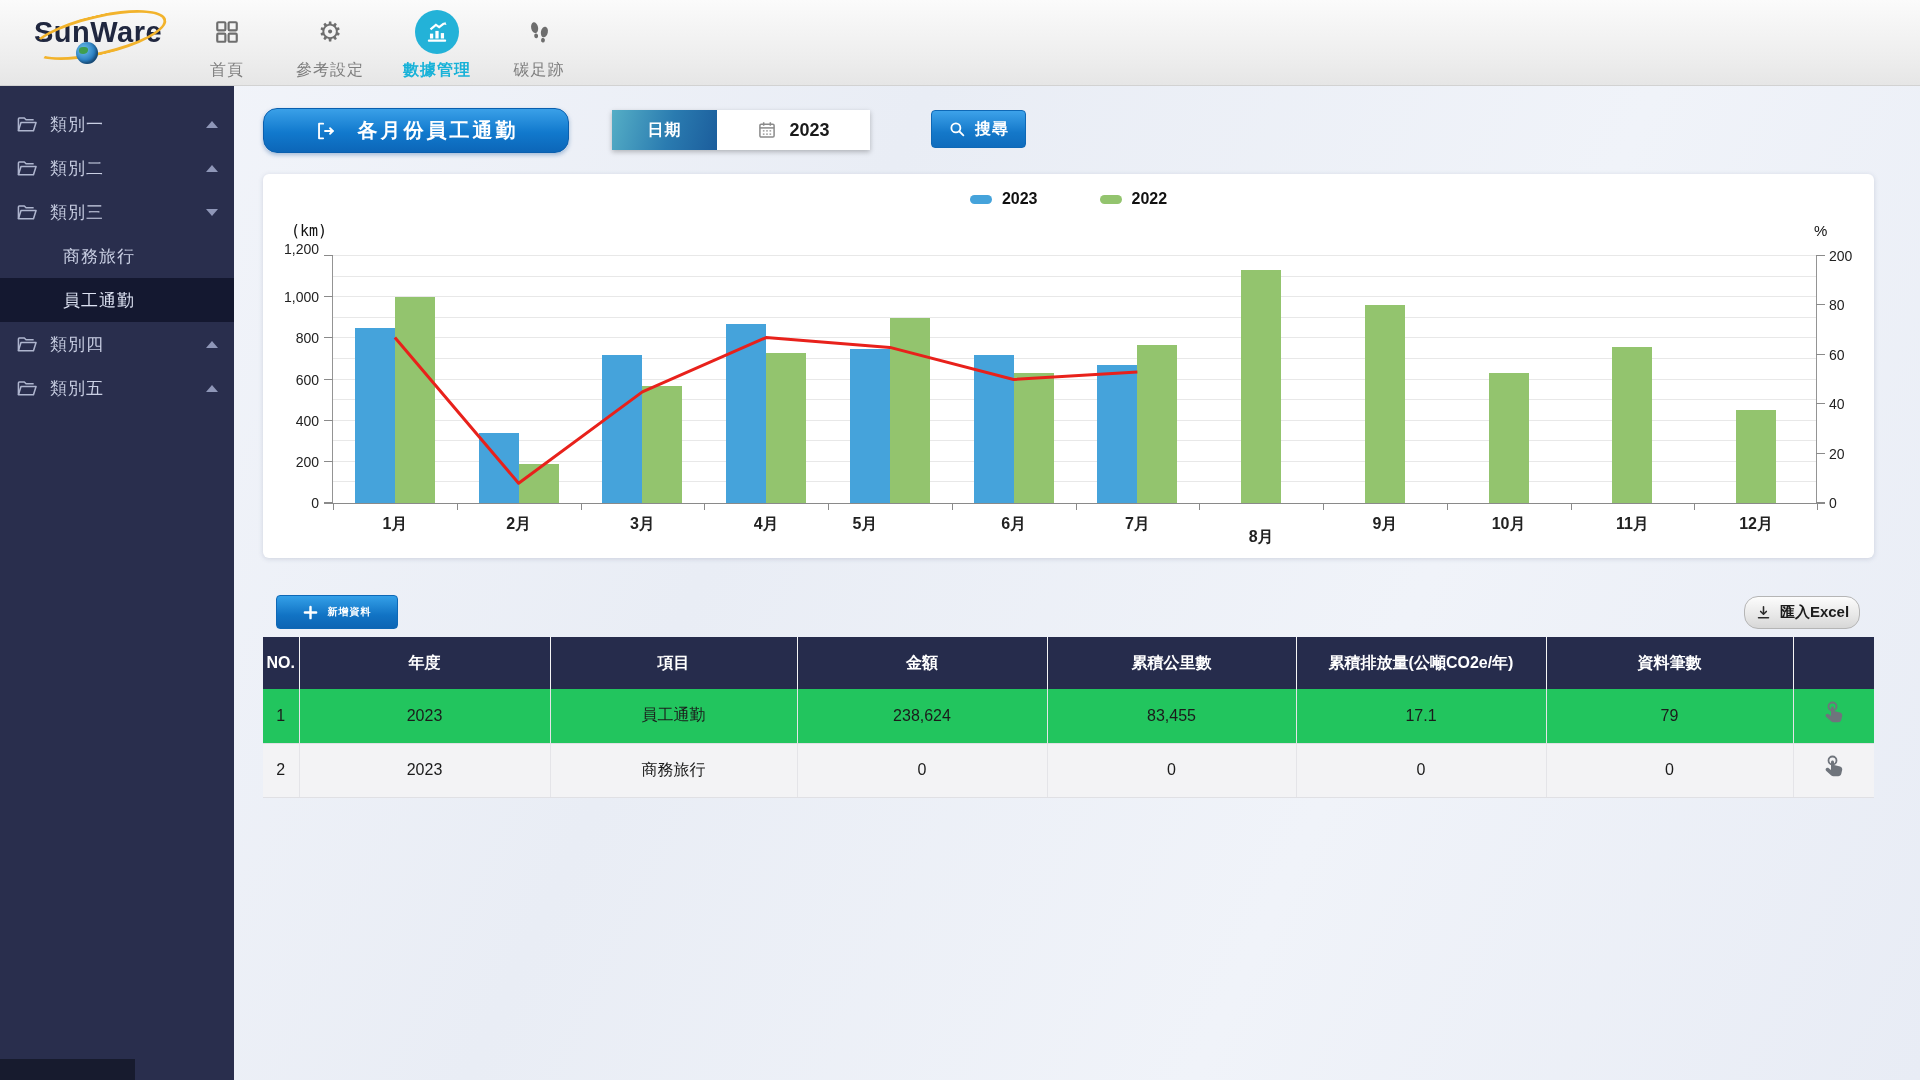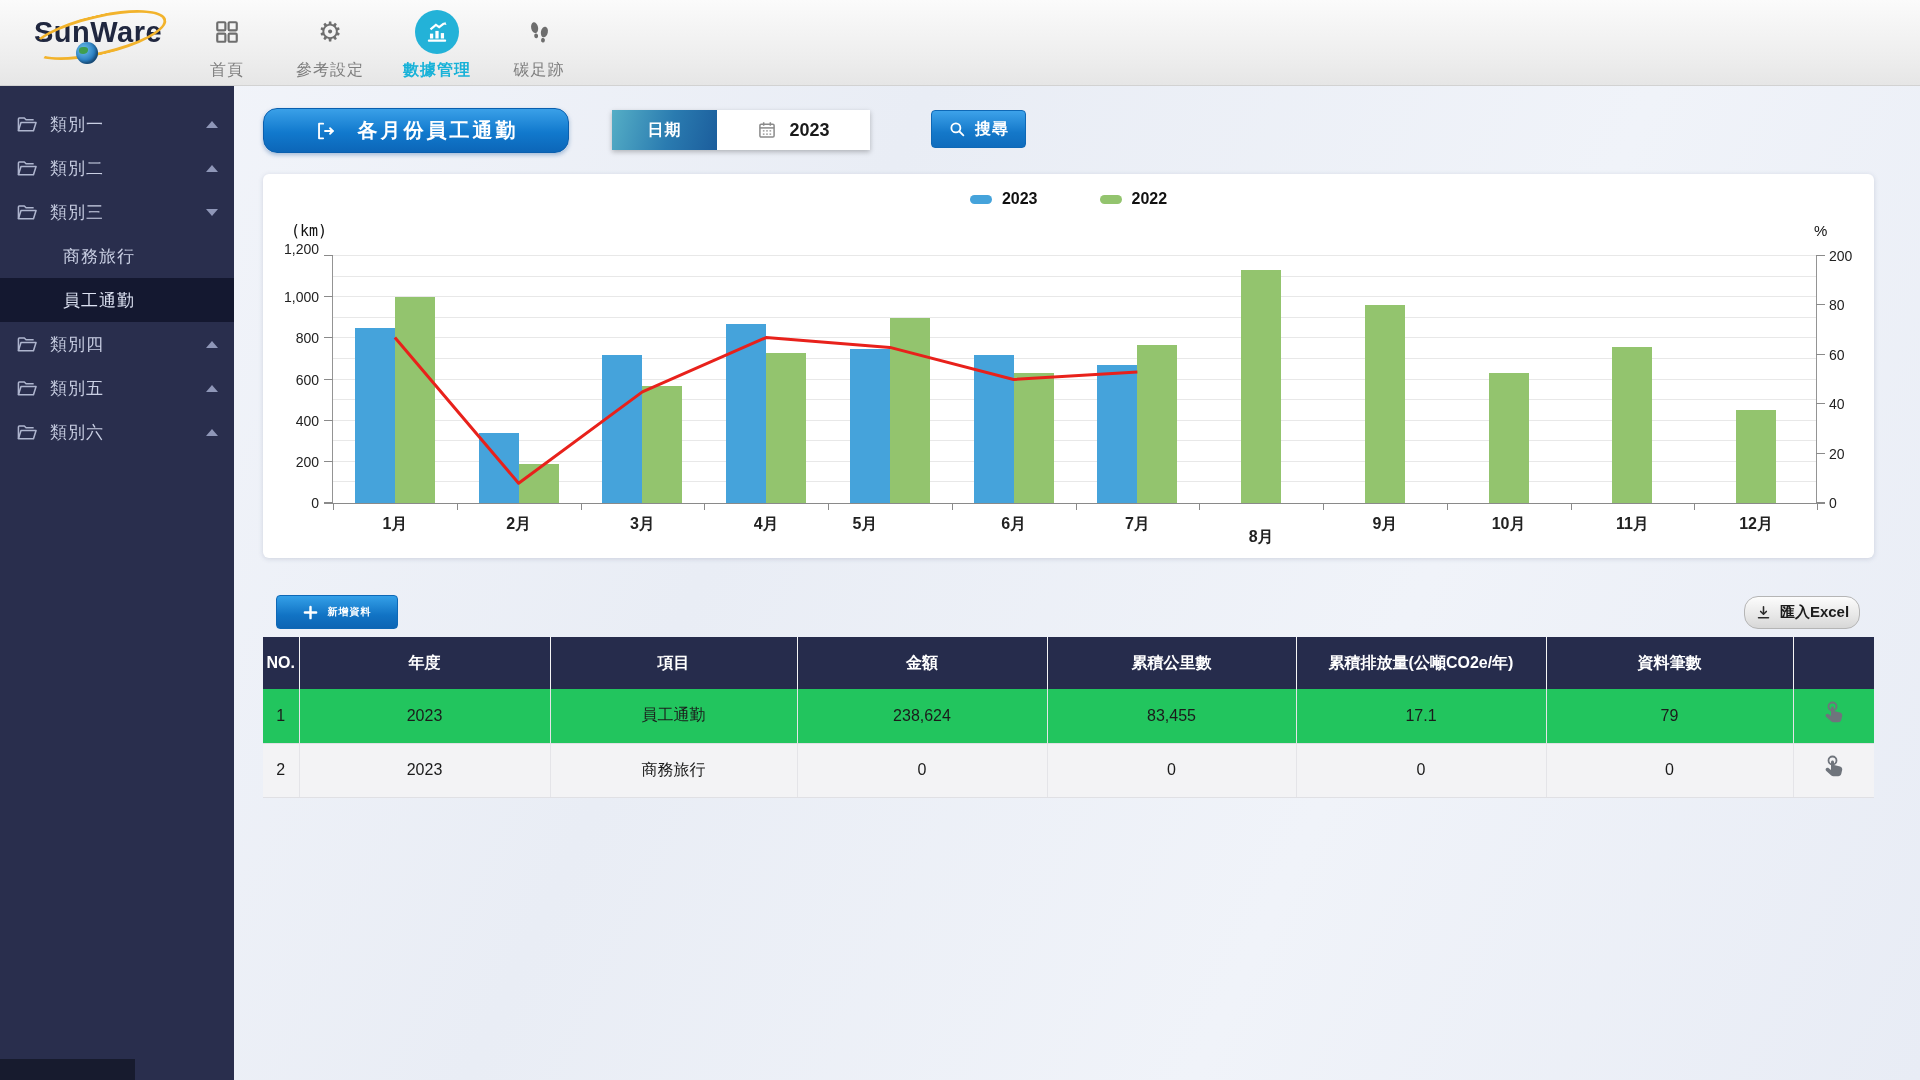--- a/index.html
+++ b/index.html
@@ -220,28 +220,20 @@
       </svg>
     <span class="side-lbl">類別四</span>
     <span class="chev up"></span>
   </div>
   <div class="side-item">
     <svg width="20" height="17" viewBox="0 0 21 17" fill="none" stroke="#aeb5ce" stroke-width="1.6" stroke-linejoin="round">
         <path d="M1.5 15V2.7c0-.6.4-1 1-1h5.2L9.5 3.6h8"></path>
         <path d="M1.5 15 4.2 6.3H20L17.3 15H1.5z"></path>
       </svg>
     <span class="side-lbl">類別五</span>
-    <span class="chev up"></span>
-  </div>
-  <div class="side-item">
-    <svg width="20" height="17" viewBox="0 0 21 17" fill="none" stroke="#aeb5ce" stroke-width="1.6" stroke-linejoin="round">
-        <path d="M1.5 15V2.7c0-.6.4-1 1-1h5.2L9.5 3.6h8"></path>
-        <path d="M1.5 15 4.2 6.3H20L17.3 15H1.5z"></path>
-      </svg>
-    <span class="side-lbl">類別六</span>
     <span class="chev up"></span>
   </div>
   <div class="sidebar-footer"></div>
 </div>
 
 <div class="pill-btn">
   <svg width="22" height="22" viewBox="0 0 24 24" fill="none" stroke="#fff" stroke-width="2" stroke-linecap="round" stroke-linejoin="round">
     <path d="M10 4H5.5v16H10"></path>
       <path d="M12 12h8.5"></path>
       <path d="M17.5 9l3 3-3 3"></path>

